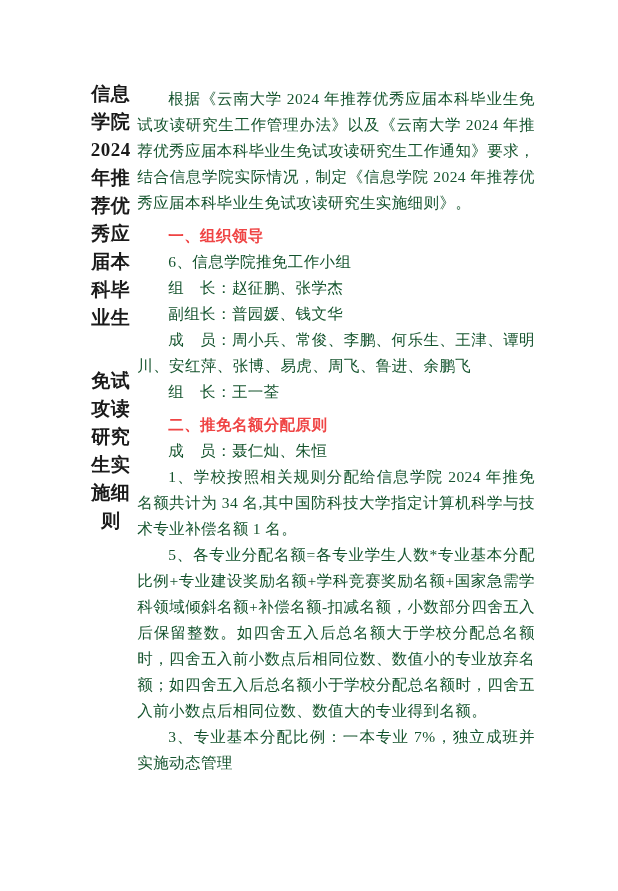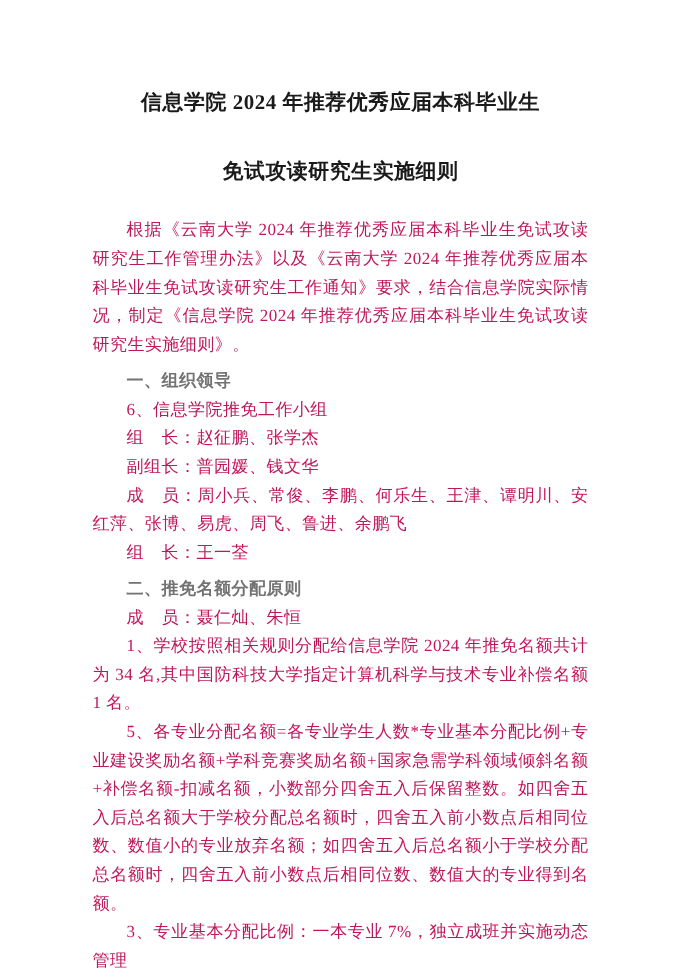--- a/index.html
+++ b/index.html
@@ -9,21 +9,21 @@
     height: 891px;
     overflow: hidden;
     font-family: "Liberation Serif", "DejaVu Serif", serif;
   }
   .page {
     width: 618px;
     height: 891px;
     background: #ffffff;
     padding: 60px 83px 0 84px;
     display: flex;
-    flex-direction: column;
+    flex-direction: row;
   }
   .title-block {
     margin-top: 20px;
     text-align: center;
   }
   .doc-title {
     font-size: 19px;
     font-weight: 700;
     line-height: 28px;
     color: #1a1a1a;
@@ -31,28 +31,28 @@
   }
   .doc-title.second {
     margin-top: 35px;
   }
   .body-block {
     margin-top: 26px;
   }
   .para {
     font-size: 15.5px;
     line-height: 26px;
-    color: #be185d;
+    color: #14532d;
     text-align: justify;
     text-indent: 2em;
     letter-spacing: 0.4px;
   }
   .para.heading {
     font-weight: 700;
-    color: #737373;
+    color: #ef4444;
     margin-top: 7px;
     text-align: left;
   }
 </style>
 </head>
 <body>
 
 <div class="page">
 
   <div class="title-block">

